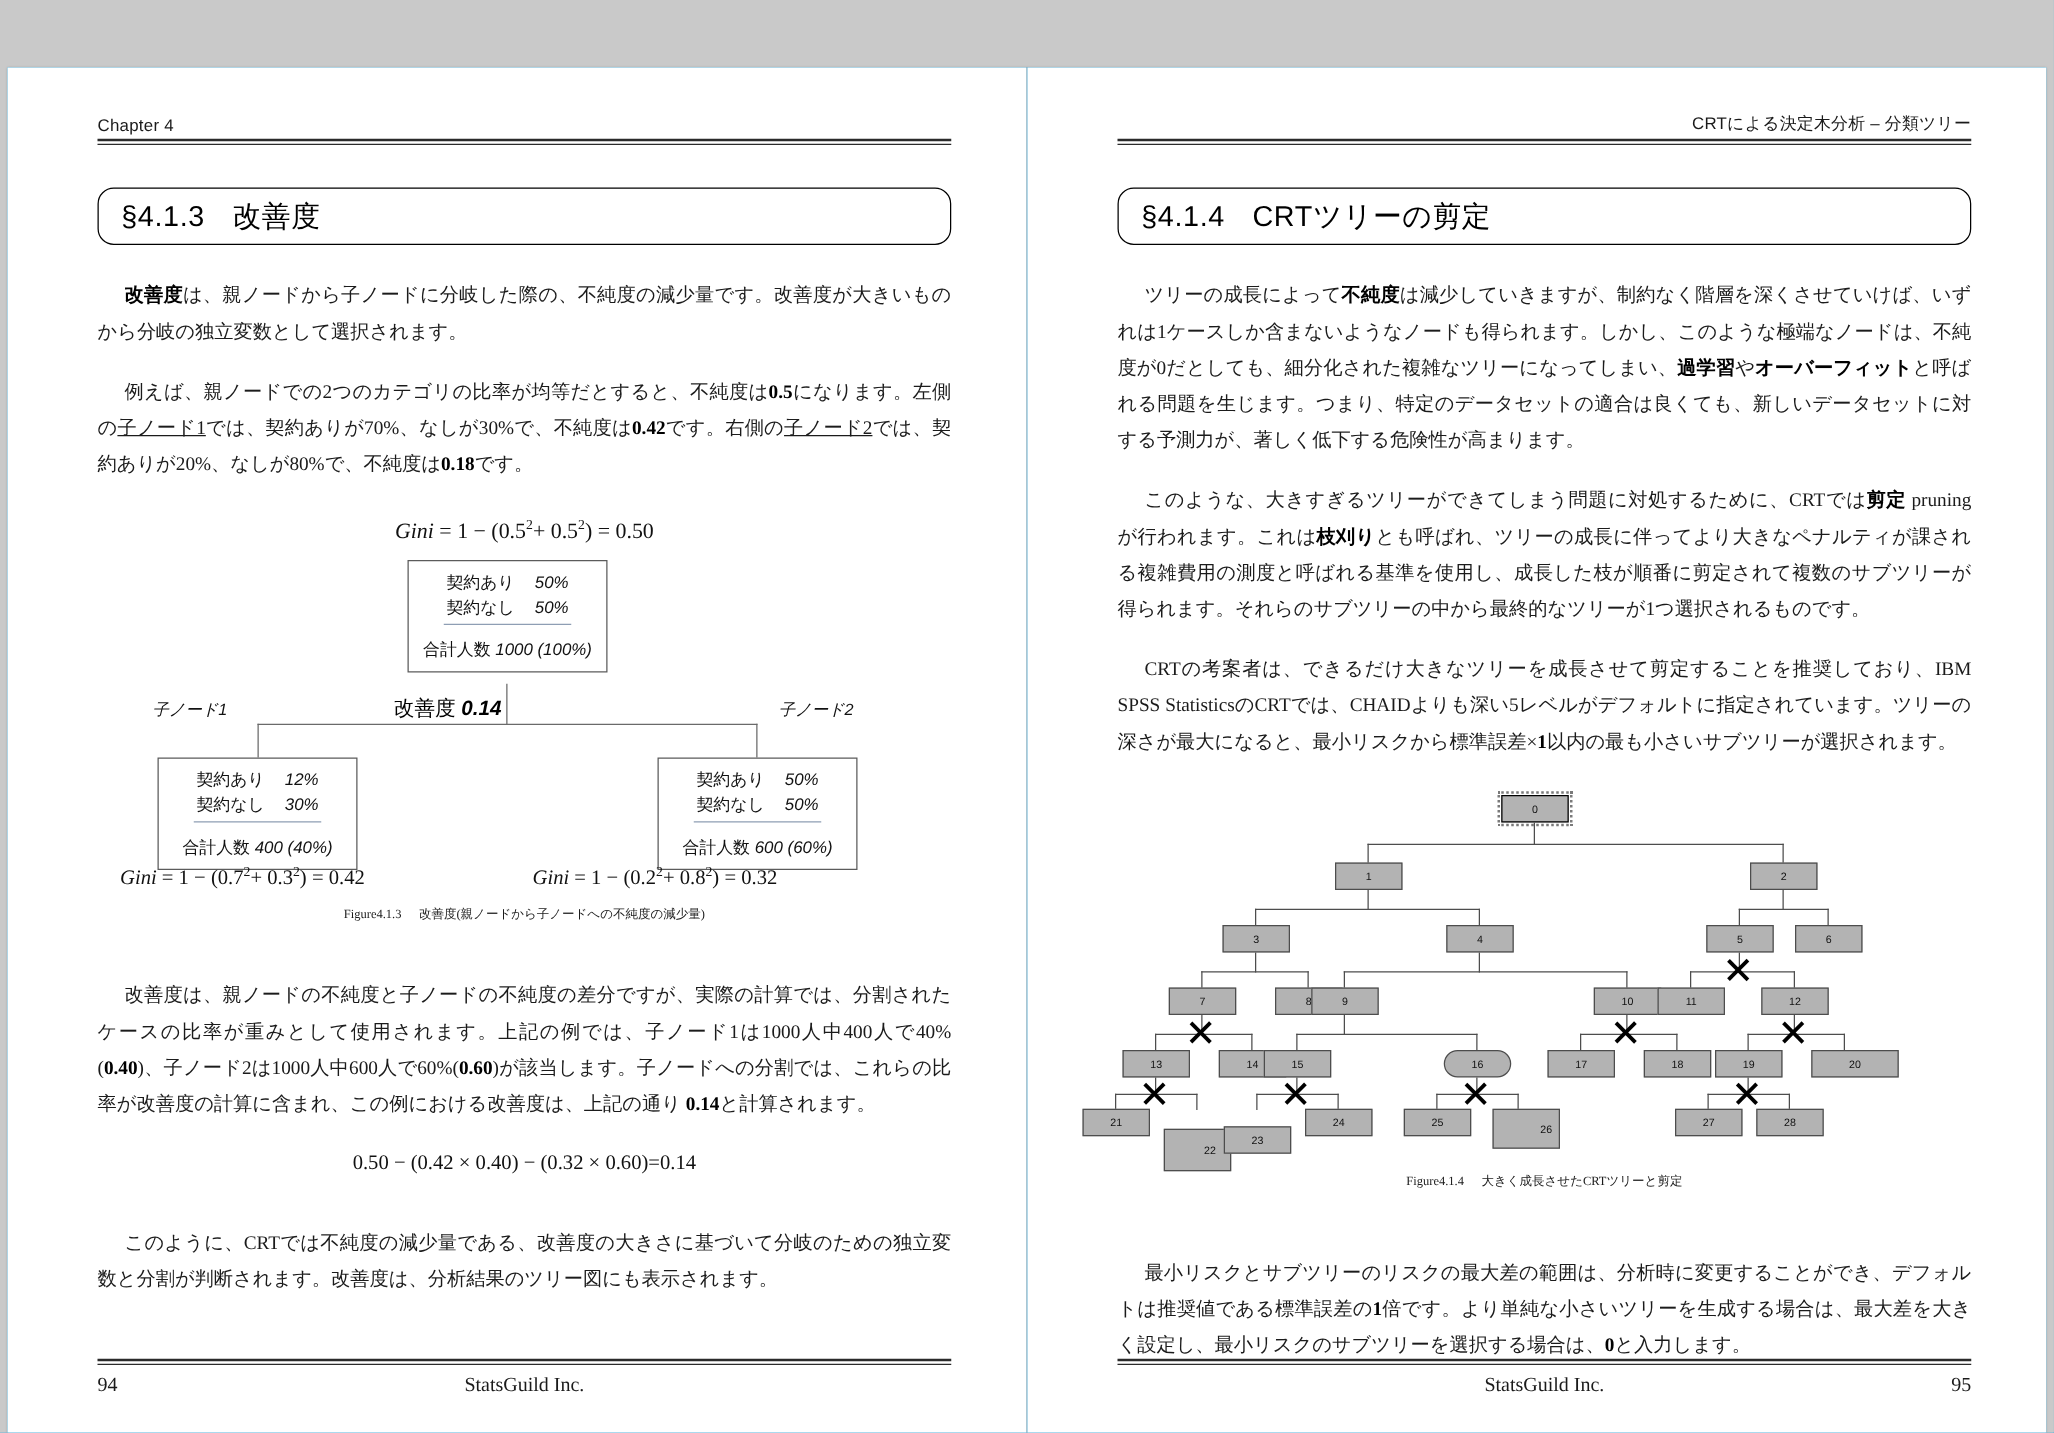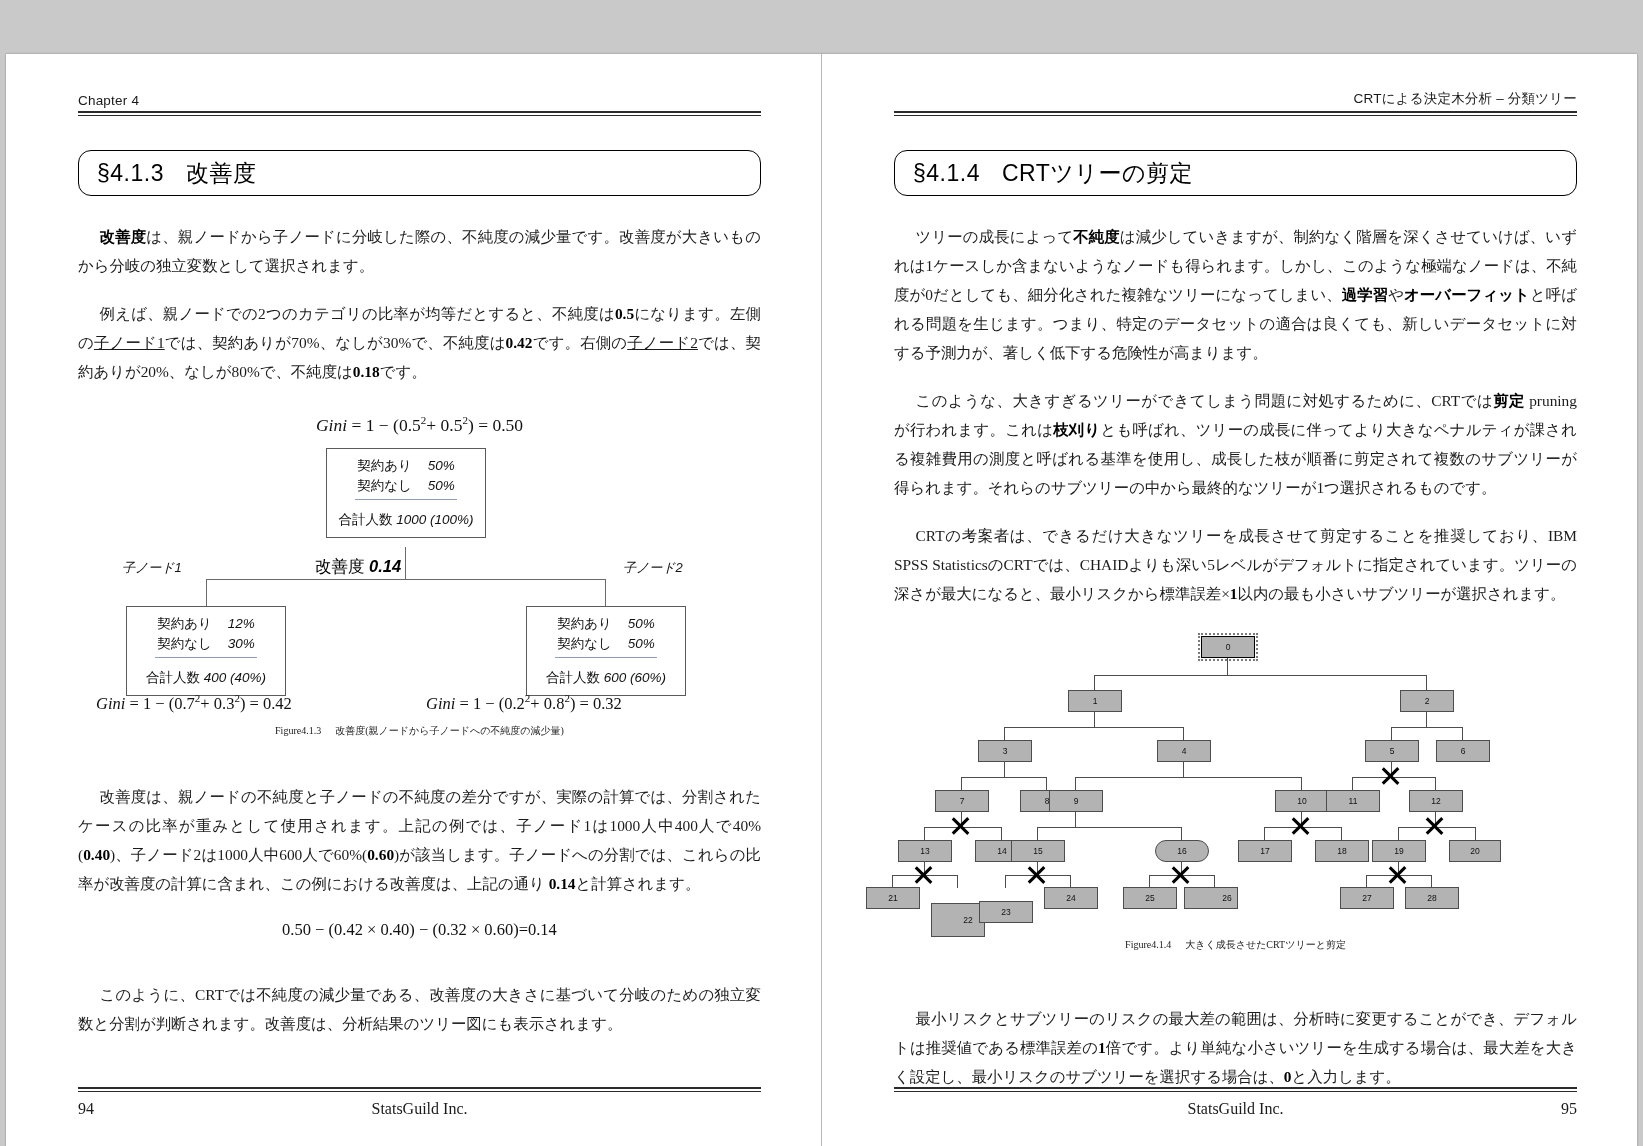--- a/index.html
+++ b/index.html
@@ -471,21 +471,21 @@
       <div class="edge" style="left:581px; top:197px; width:1.2px; height:14px;"></div>
       <div class="cut" style="left:530px; top:185px;"></div>
 
       <div class="tnode" style="left:4px;   top:210px; width:54px; height:22px;">13</div>
       <div class="tnode" style="left:81px;  top:210px; width:54px; height:22px;">14</div>
       <div class="tnode" style="left:117px; top:210px; width:54px; height:22px;">15</div>
       <div class="tnode" style="left:261px; top:210px; width:54px; height:22px;border-radius:11px;">16</div>
       <div class="tnode" style="left:344px; top:210px; width:54px; height:22px;">17</div>
       <div class="tnode" style="left:421px; top:210px; width:54px; height:22px;">18</div>
       <div class="tnode" style="left:478px; top:210px; width:54px; height:22px;">19</div>
-      <div class="tnode" style="left:555px; top:210px; width:52px; height:22px;">20</div>
+      <div class="tnode" style="left:555px; top:210px; width:70px; height:22px;">20</div>
 
       <div class="edge" style="left:30px;  top:232px; width:1.2px; height:14px;"></div>
       <div class="edge" style="left:-2px;  top:245px; width:66px;  height:1.2px;"></div>
       <div class="edge" style="left:-2px;  top:245px; width:1.2px; height:13px;"></div>
       <div class="edge" style="left:63px;  top:245px; width:1.2px; height:13px;"></div>
       <div class="cut" style="left:19px;  top:234px;"></div>
 
       <div class="edge" style="left:143px; top:232px; width:1.2px; height:14px;"></div>
       <div class="edge" style="left:111px; top:245px; width:66px;  height:1.2px;"></div>
       <div class="edge" style="left:111px; top:245px; width:1.2px; height:13px;"></div>
@@ -502,21 +502,21 @@
       <div class="edge" style="left:472px; top:245px; width:66px;  height:1.2px;"></div>
       <div class="edge" style="left:472px; top:245px; width:1.2px; height:13px;"></div>
       <div class="edge" style="left:537px; top:245px; width:1.2px; height:13px;"></div>
       <div class="cut" style="left:493px; top:234px;"></div>
 
       <div class="tnode" style="left:-28px; top:257px; width:54px; height:22px;">21</div>
       <div class="tnode" style="left:37px;  top:273px; width:54px; height:34px;padding-left:20px;">22</div>
       <div class="tnode" style="left:85px;  top:271px; width:54px; height:22px;">23</div>
       <div class="tnode" style="left:150px; top:257px; width:54px; height:22px;">24</div>
       <div class="tnode" style="left:229px; top:257px; width:54px; height:22px;">25</div>
-      <div class="tnode" style="left:290px; top:257px; width:54px; height:22px;padding-left:32px;">26</div>
+      <div class="tnode" style="left:300px; top:257px; width:54px; height:32px;padding-left:32px;">26</div>
       <div class="tnode" style="left:446px; top:257px; width:54px; height:22px;">27</div>
       <div class="tnode" style="left:511px; top:257px; width:54px; height:22px;">28</div>
     </div>
 
     <div class="figcap" style="margin-top:30px;"><span>Figure4.1.4</span><span class="gap"></span><span>大きく成長させたCRTツリーと剪定</span></div>
 
     <p class="body" style="margin-top:52px;"><span>最小リスクとサブツリーのリスクの最大差の範囲は、分析時に変更することができ、デフォルトは推奨値である標準誤差の</span><b>1</b><span>倍です。より単純な小さいツリーを生成する場合は、最大差を大きく設定し、最小リスクのサブツリーを選択する場合は、</span><b>0</b><span>と入力します。</span></p>
 
     <div class="footer">
       <div class="f-rule"></div>

